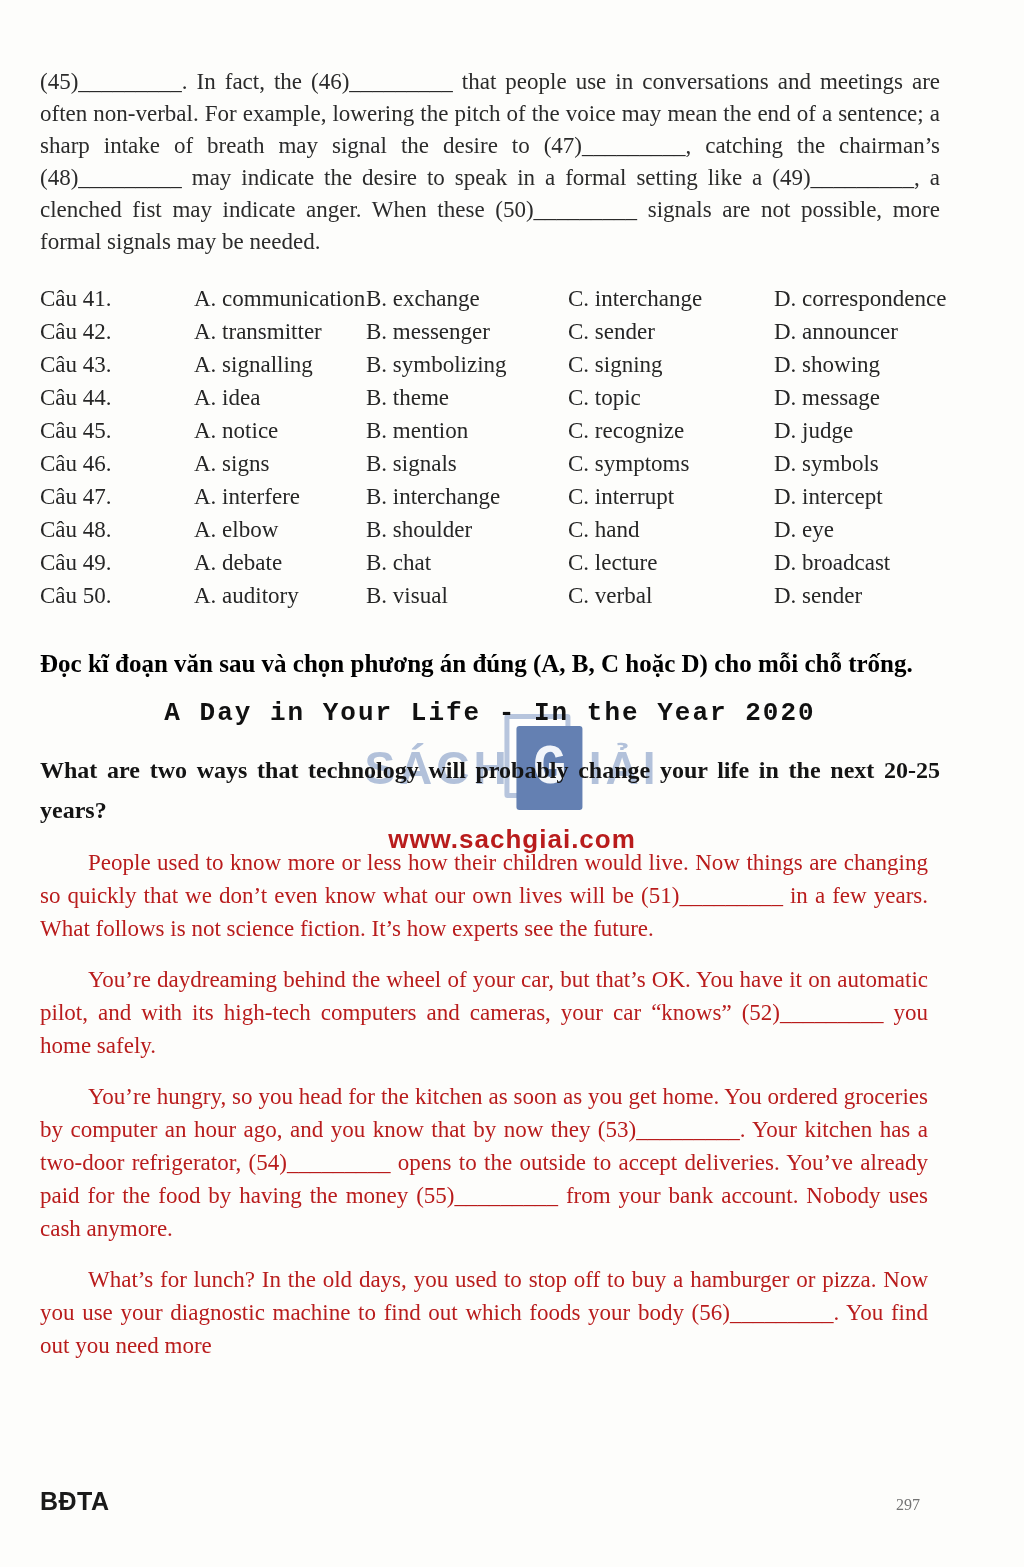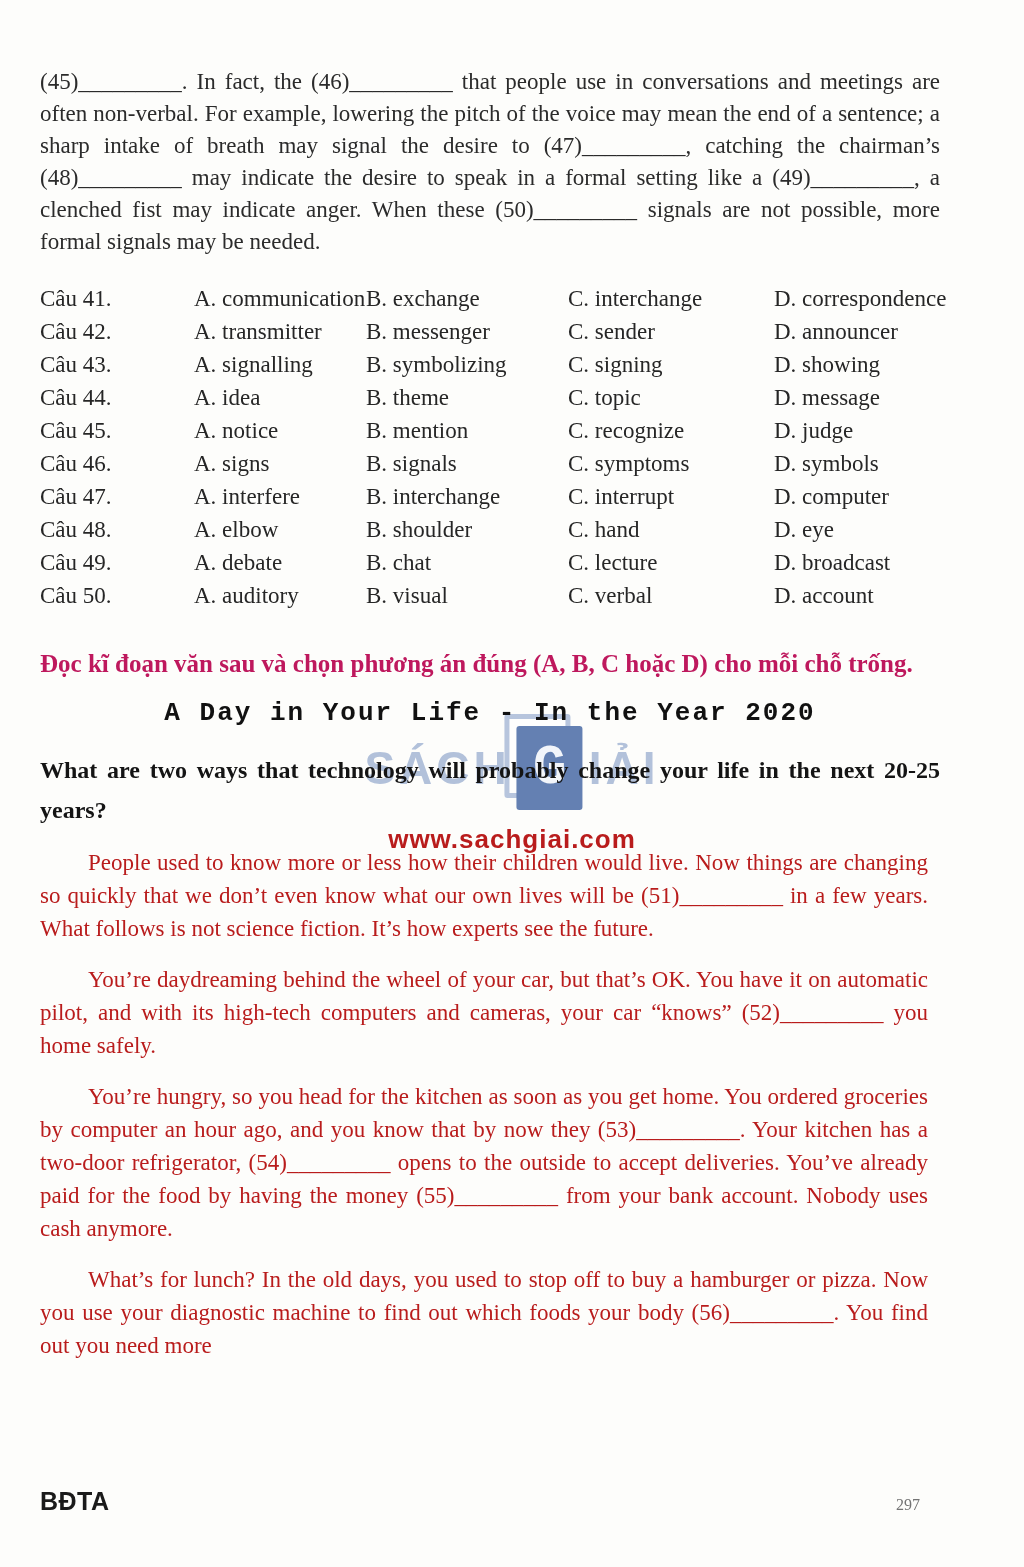--- a/index.html
+++ b/index.html
@@ -41,21 +41,21 @@
   .q-b{min-width:196px;}
   .q-c{min-width:200px;}
   .q-d{flex:1;}
   
   .instruction{
     margin-top:28px;
     font-weight:bold;
     font-size:25px;
     line-height:48px;
     text-align:justify;
-    color:#be185d;
+    color:#000000;
   }
   
   .passage-title{
     margin-top:10px;
     text-align:center;
     font-family:"Liberation Mono", monospace;
     font-weight:bold;
     font-size:26px;
     letter-spacing:2px;
     color:#111;
@@ -221,42 +221,42 @@
         <span class="q-a">A. signs</span>
         <span class="q-b">B. signals</span>
         <span class="q-c">C. symptoms</span>
         <span class="q-d">D. symbols</span>
       </div>
       <div class="qrow">
         <span class="q-label">Câu 47.</span>
         <span class="q-a">A. interfere</span>
         <span class="q-b">B. interchange</span>
         <span class="q-c">C. interrupt</span>
-        <span class="q-d">D. computer</span>
+        <span class="q-d">D. intercept</span>
       </div>
       <div class="qrow">
         <span class="q-label">Câu 48.</span>
         <span class="q-a">A. elbow</span>
         <span class="q-b">B. shoulder</span>
         <span class="q-c">C. hand</span>
         <span class="q-d">D. eye</span>
       </div>
       <div class="qrow">
         <span class="q-label">Câu 49.</span>
         <span class="q-a">A. debate</span>
         <span class="q-b">B. chat</span>
         <span class="q-c">C. lecture</span>
         <span class="q-d">D. broadcast</span>
       </div>
       <div class="qrow">
         <span class="q-label">Câu 50.</span>
         <span class="q-a">A. auditory</span>
         <span class="q-b">B. visual</span>
         <span class="q-c">C. verbal</span>
-        <span class="q-d">D. account</span>
+        <span class="q-d">D. sender</span>
       </div>
     </div>
 
     <div class="instruction">Đọc kĩ đoạn văn sau và chọn phương án đúng (A, B, C hoặc D) cho mỗi chỗ trống.</div>
 
     <div class="passage-title">A Day in Your Life - In the Year 2020</div>
 
     <div class="passage-question">What are two ways that technology will probably change your life in the next 20-25 years?</div>
 
     <p class="para">People used to know more or less how their children would live. Now things are changing so quickly that we don’t even know what our own lives will be (51)_________ in a few years. What follows is not science fiction. It’s how experts see the future.</p>

